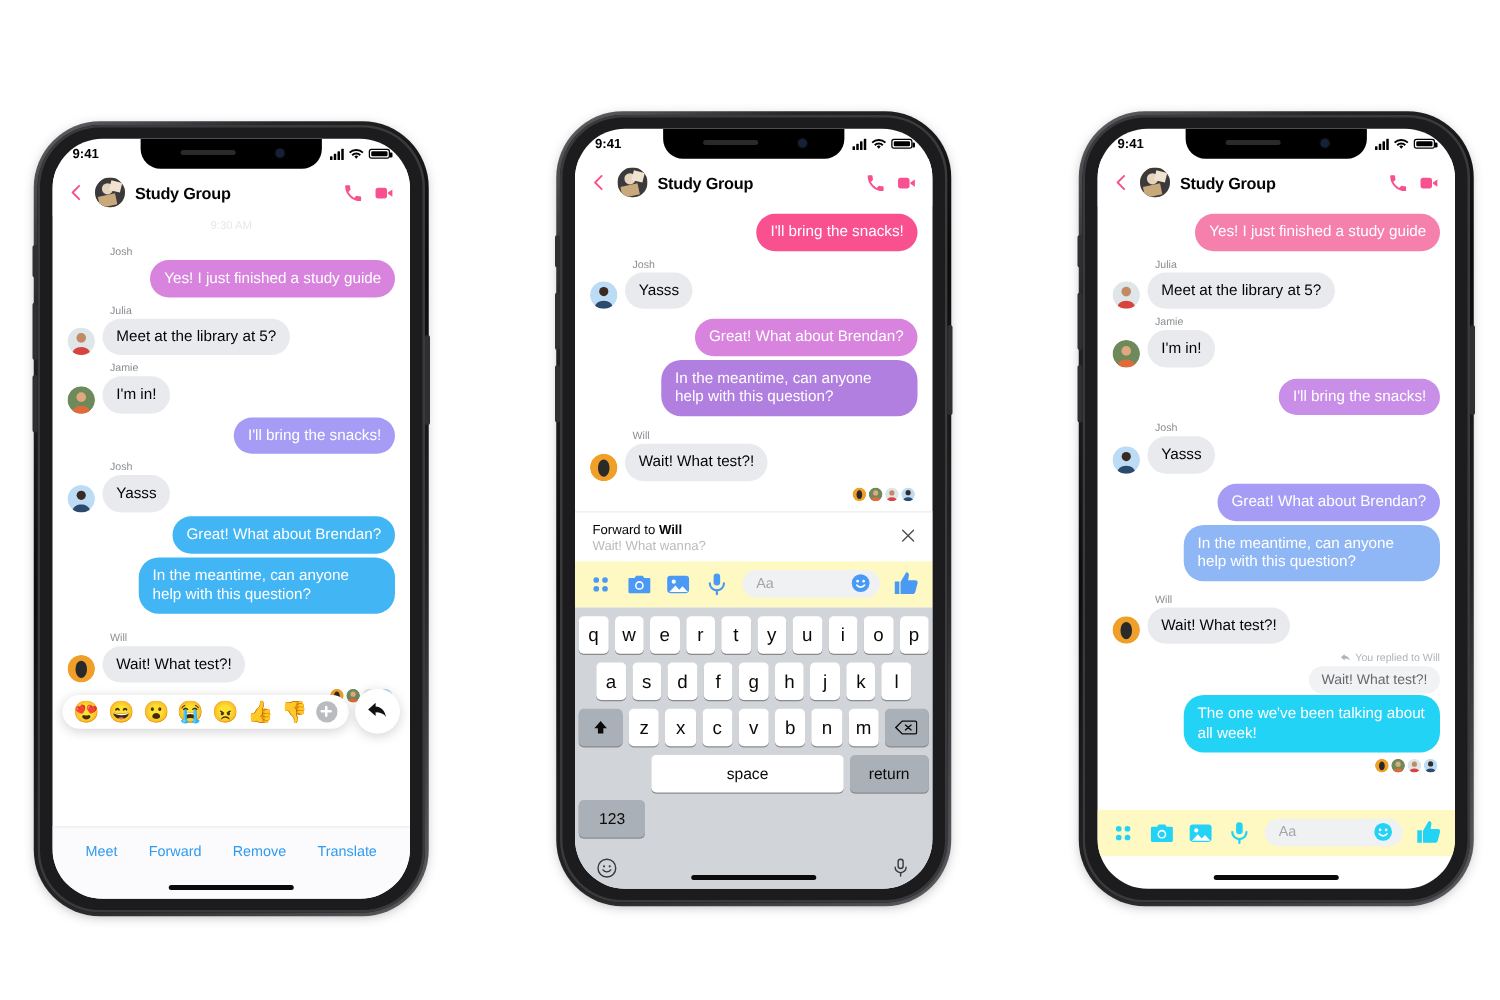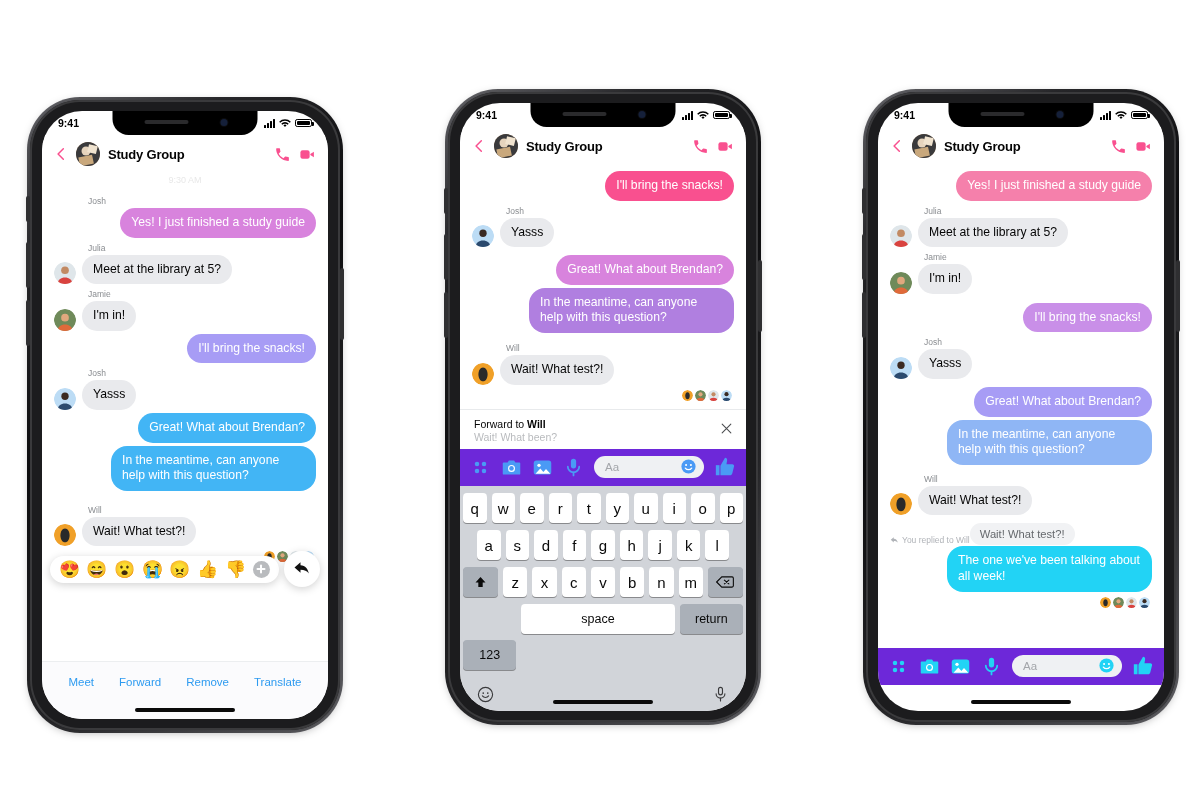--- a/index.html
+++ b/index.html
@@ -100,21 +100,21 @@
   .row{ display:flex; align-items:flex-end; gap:6px; margin-bottom:3px; }
   .row.out{ justify-content:flex-end; }
   .av{ width:22px; height:22px; border-radius:50%; flex:none; }
   .bub{
     max-width:205px; padding:7px 11px; border-radius:16px;
     font-size:12.2px; line-height:1.28; color:#050505;
     background:#e9eaed; word-wrap:break-word;
   }
   .bub.out{ color:#fff; }
   .quote{
-    display:flex; flex-direction:row; align-items:flex-end; margin:6px 0 1px;
+    display:flex; flex-direction:column; align-items:flex-end; margin:6px 0 1px;
   }
   .quote-lbl{ font-size:8.5px; color:#b0b3b8; display:flex; align-items:center; gap:3px; }
   .quote-bub{
     background:#f1f2f4; color:#65686c; font-size:11.2px;
     padding:5px 10px; border-radius:14px; margin-top:2px;
   }
   .seen{ display:flex; justify-content:flex-end; gap:2px; margin-top:5px; padding-right:2px;}
   .seen .av{ width:11px; height:11px; box-shadow:0 0 0 1px #fff; }
 
   
@@ -161,21 +161,21 @@
   .reply-preview{
     position:relative; background:#fff; padding:8px 14px 6px;
     border-top:1px solid #e8eaec;
   }
   .rp-t{ font-size:10.5px; color:#050505; }
   .rp-t b{ font-weight:bold; }
   .rp-s{ font-size:10.5px; color:#b9bbbe; margin-top:1px; }
   .rp-x{ position:absolute; right:13px; top:12px; width:13px; height:13px; }
   .composer{
     display:flex; align-items:center; gap:0; padding:7px 10px 8px;
-    background:#6d28d9;
+    background:#fef9c3;
   }
   .ci{ width:21px; height:21px; flex:none; margin-right:10px; }
   .aa{
     flex:1; height:22px; background:#eff1f3; border-radius:14px;
     display:flex; align-items:center; padding:0 11px;
     font-size:11.5px; color:#a3a6aa; position:relative; margin-right:6px;
   }
   .aa .smile{ position:absolute; right:7px; top:2px; width:17px; height:17px; }
   .thumb{ width:22px; height:22px; flex:none; margin-left:4px; }
 
@@ -462,21 +462,21 @@
               <circle cx="12" cy="12" r="12" fill="#bcdcf5"></circle>
               <circle cx="12" cy="9" r="4.5" fill="#3a2a22"></circle>
               <path d="M3 24c0-4.5 4-7 9-7s9 2.5 9 7z" fill="#2b4a6e"></path>
             </svg>
         </div>
       </div>
 
       <div style="position:absolute;left:0;right:0;bottom:0;">
         <div class="reply-preview">
           <div class="rp-t"><span>Forward to </span><b>Will</b></div>
-          <div class="rp-s">Wait! What been?</div>
+          <div class="rp-s">Wait! What wanna?</div>
           <svg class="rp-x" viewBox="0 0 24 24">
               <path d="M4 4l16 16M20 4L4 20" stroke="#4b4d50" stroke-width="2" stroke-linecap="round"></path>
             </svg>
         </div>
 
         <div class="composer">
           <svg class="ci" viewBox="0 0 24 24">
               <circle cx="8" cy="8" r="2.6" fill="#4a9af5"></circle>
               <circle cx="16" cy="8" r="2.6" fill="#4a9af5"></circle>
               <circle cx="8" cy="16" r="2.6" fill="#4a9af5"></circle>

